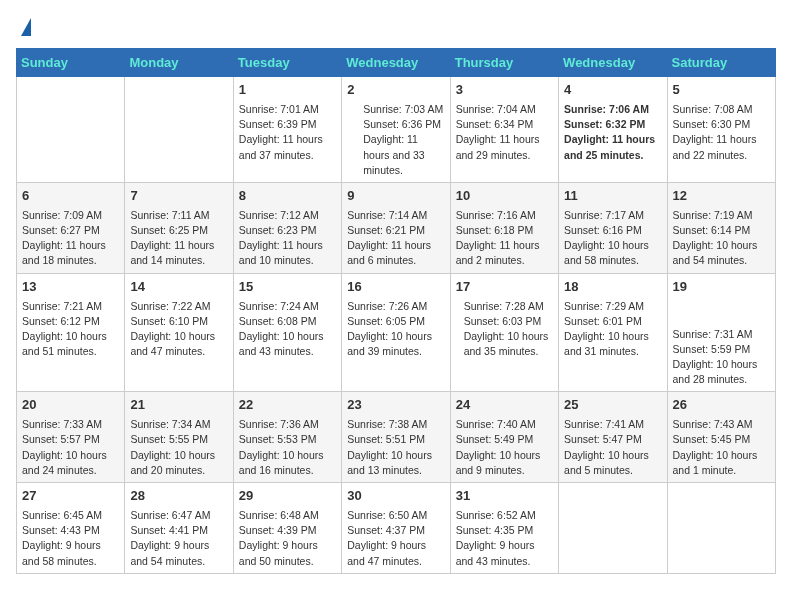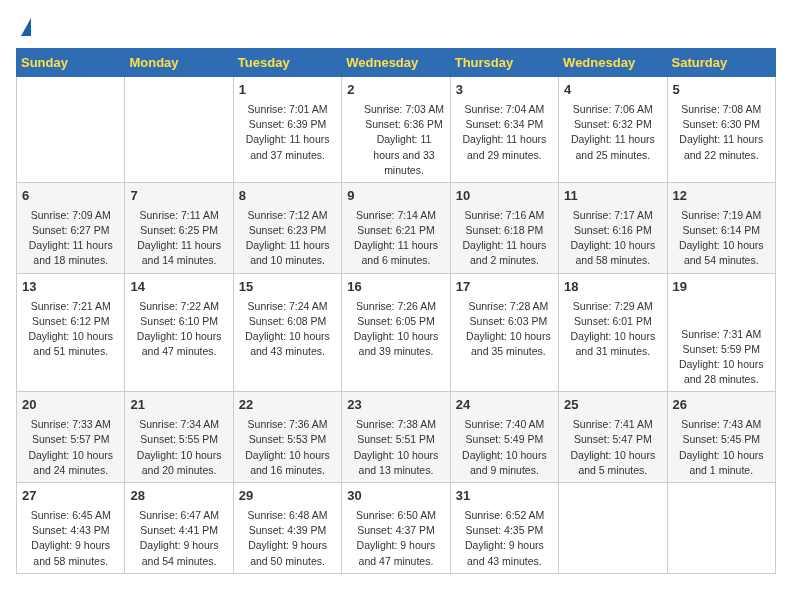--- a/index.html
+++ b/index.html
@@ -48,21 +48,21 @@
       font-size: 16px;
       color: #555;
     }
     table {
       width: 100%;
       border-collapse: collapse;
       font-size: 11px;
     }
     thead tr th {
       background-color: #2e6db4;
-      color: #fde047;
+      color: #5eead4;
       padding: 6px 4px;
       text-align: left;
       font-size: 13px;
       font-weight: bold;
       border: 1px solid #2e6db4;
     }
     tbody tr td {
       border: 1px solid #ccc;
       padding: 4px 5px;
       vertical-align: top;
@@ -79,21 +79,20 @@
     }
     .day-num {
       font-weight: bold;
       font-size: 13px;
       display: block;
       margin-bottom: 2px;
     }
     .cell-content {
       font-size: 10.5px;
       color: #333;
-      text-align: center;
     }
   </style>
 </head>
 <body>
 
 <div class="header">
   <div class="logo">
     <div class="logo-text">
       <span class="logo-general"></span>
       <div style="display:flex; align-items:flex-start;">
@@ -137,21 +136,21 @@
 Daylight: 11 hours and 33 minutes.</div>
         </td>
         <td>
           <span class="day-num">3</span>
           <div class="cell-content" style="white-space: pre-line;">Sunrise: 7:04 AM
 Sunset: 6:34 PM
 Daylight: 11 hours and 29 minutes.</div>
         </td>
         <td>
           <span class="day-num">4</span>
-          <div class="cell-content" style="white-space: pre-line;">Sunrise: 7:06 AM
+          <div class="cell-content" style="white-space: pre-line; font-weight: bold;">Sunrise: 7:06 AM
 Sunset: 6:32 PM
 Daylight: 11 hours and 25 minutes.</div>
         </td>
         <td>
           <span class="day-num">5</span>
           <div class="cell-content" style="white-space: pre-line;">Sunrise: 7:08 AM
 Sunset: 6:30 PM
 Daylight: 11 hours and 22 minutes.</div>
         </td>
       </tr>

